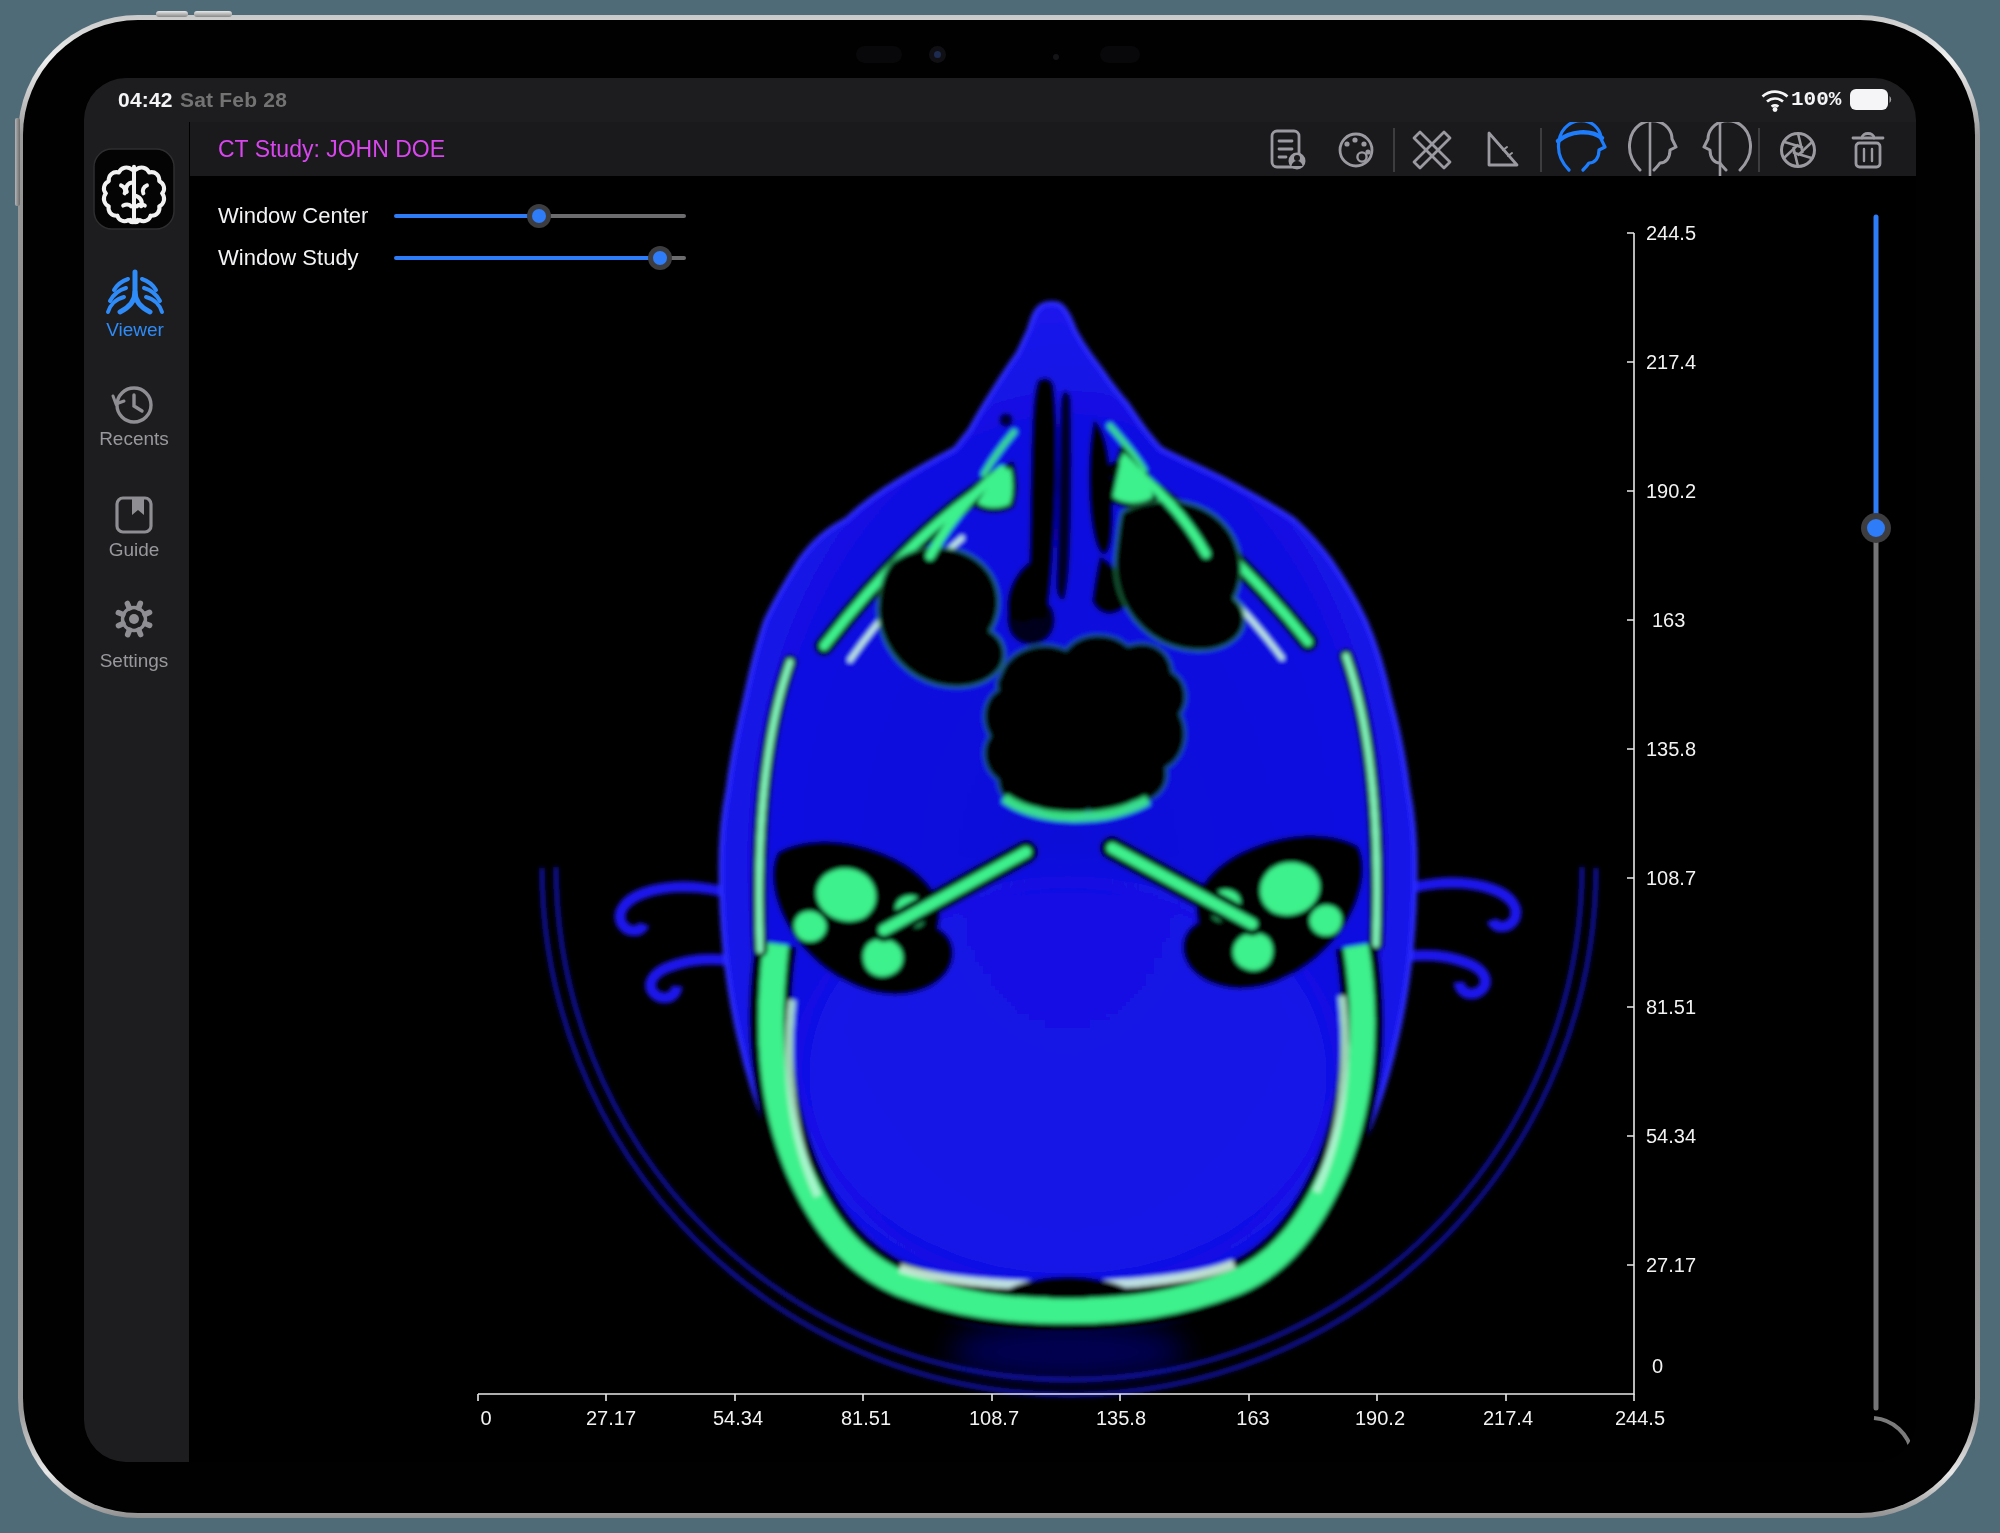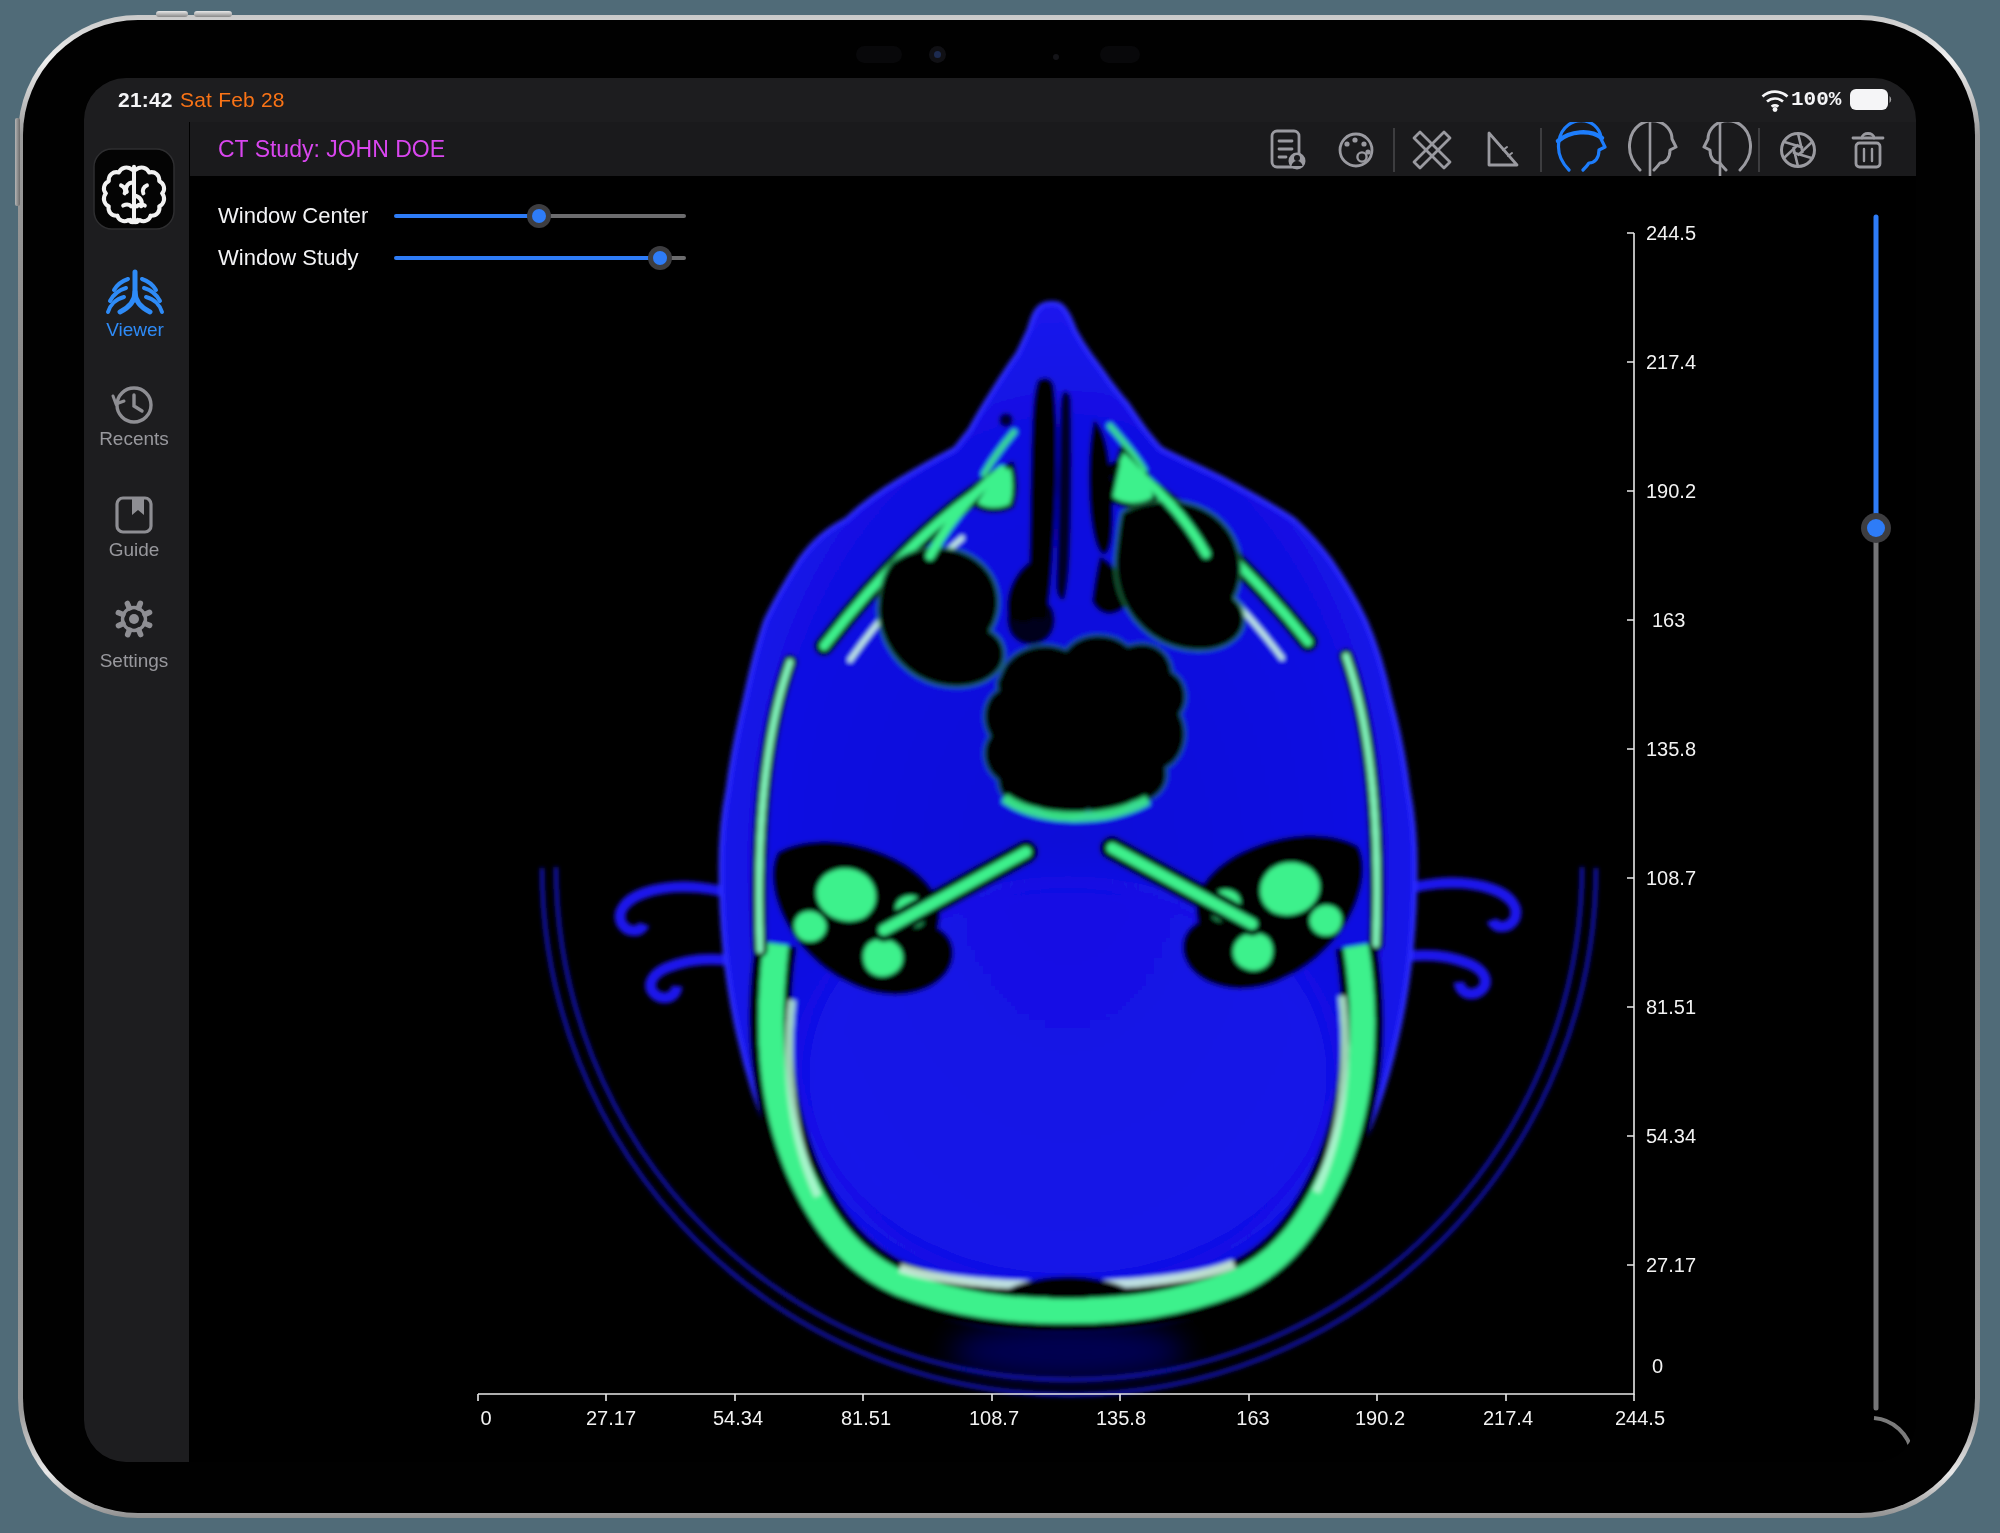--- a/index.html
+++ b/index.html
@@ -6,21 +6,21 @@
   body{width:2000px;height:1533px;background:#506b78;font-family:"Liberation Sans",sans-serif;overflow:hidden;position:relative;}
   .abs{position:absolute;}
   .ipad{left:18px;top:15px;width:1962px;height:1503px;border-radius:120px;
     background:linear-gradient(180deg,#c9c9c9 0%,#f0f0f0 3%,#9b9b9b 8%,#6a6a6a 50%,#9b9b9b 93%,#e8e8e8 97%,#8f8f8f 100%);}
   .bezel{left:23px;top:20px;width:1952px;height:1493px;border-radius:115px;background:#010101;}
   .screen{left:84px;top:78px;width:1832px;height:1384px;border-radius:42px;background:#000;overflow:hidden;}
   .statusbar{left:0;top:0;width:1832px;height:44px;background:#1d1d1f;}
   .sidebar{left:0;top:44px;width:105px;height:1340px;background:#1d1d1f;}
   .titlebar{left:106px;top:44px;width:1726px;height:54px;background:#1a1a1c;}
   .time{left:34px;top:0;height:44px;line-height:44px;color:#f5f5f7;font-size:21px;font-weight:700;letter-spacing:.2px;}
-  .date{left:96px;top:0;height:44px;line-height:44px;color:#f97316;font-size:21px;font-weight:400;letter-spacing:.2px;}
+  .date{left:96px;top:0;height:44px;line-height:44px;color:#737373;font-size:21px;font-weight:700;letter-spacing:.2px;}
   .title{left:134px;top:44px;height:54px;line-height:54px;color:#d946ef;font-size:23px;font-weight:500;}
   .wlabel{color:#f3f3f5;font-size:22px;height:30px;line-height:30px;text-align:center;}
   .track{height:4px;border-radius:2px;}
   .handle{width:24px;height:24px;border-radius:50%;background:#3d3d40;}
   .handle:after{content:"";position:absolute;left:5px;top:5px;width:14px;height:14px;border-radius:50%;background:#2e7cf7;}
 </style>
 </head>
 <body>
   <div class="abs ipad"></div>
   <div class="abs bezel"></div>
@@ -33,21 +33,21 @@
   <div class="abs" style="left:929px;top:46px;width:17px;height:17px;border-radius:50%;background:#101014;"></div>
   <div class="abs" style="left:934px;top:51px;width:7px;height:7px;border-radius:50%;background:#1d2b50;"></div>
   <div class="abs" style="left:1053px;top:54px;width:6px;height:6px;border-radius:50%;background:#141418;"></div>
   <div class="abs" style="left:1100px;top:46px;width:40px;height:17px;border-radius:9px;background:#08080a;"></div>
 
   <div class="abs screen">
     <div class="abs statusbar"></div>
     <div class="abs sidebar"></div>
     <div class="abs titlebar"></div>
 
-    <div class="abs time">21:42</div>
+    <div class="abs time">04:42</div>
     <div class="abs date">Sat Feb 28</div>
     <div class="abs" style="left:1707px;top:0;height:44px;line-height:44px;color:#f5f5f7;font-size:21px;font-weight:700;font-family:Liberation Mono, monospace;">100%</div>
 
     <svg class="abs" style="left:1676px;top:9px" width="30" height="26" viewBox="0 0 30 26">
       <g fill="none" stroke="#f5f5f7" stroke-width="2.6">
         <path d="M2.5 9.5 A18.5 18.5 0 0 1 27.5 9.5"></path>
         <path d="M7 14.5 A12 12 0 0 1 23 14.5"></path>
         <path d="M11.5 19.5 A6.5 6.5 0 0 1 18.5 19.5"></path>
       </g>
       <circle cx="15" cy="22.5" r="2.4" fill="#f5f5f7" stroke="none"></circle>

